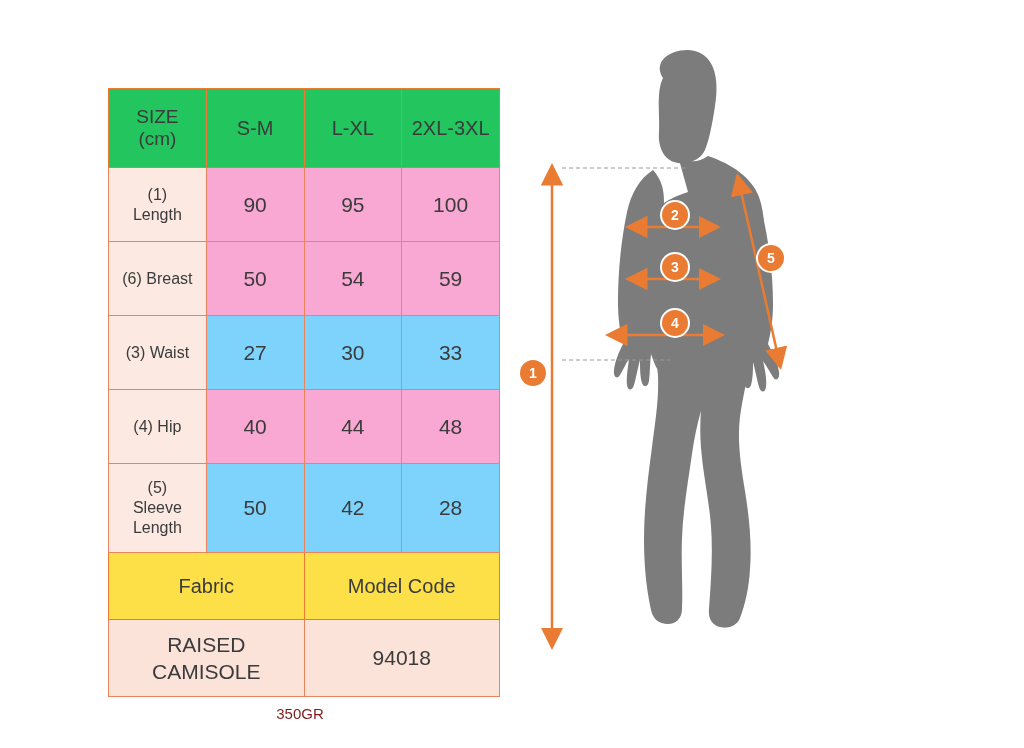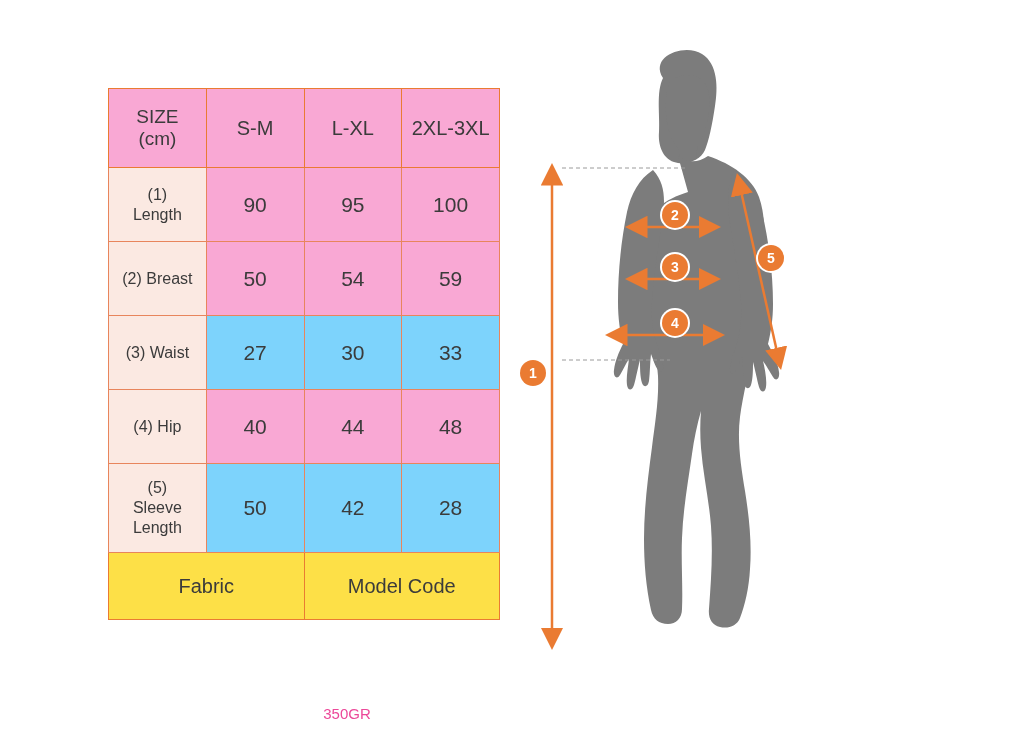--- a/index.html
+++ b/index.html
@@ -34,21 +34,21 @@
   }
   table.size-table td, table.size-table th {
     border: 1px solid #e8855c;
     text-align: center;
     vertical-align: middle;
     font-weight: normal;
     color: #3b3b3b;
   }
   
   .hdr-cell {
-    background: #f9a8d4;
+    background: #22c55e;
     color: #ffffff;
     font-weight: bold;
     font-size: 20px;
     height: 76px;
     line-height: 1.15;
     border: 1px solid #ea7b32 !important;
   }
   .hdr-cell.first { font-size: 19px; }
 
   .label-cell {
@@ -86,22 +86,21 @@
   }
 
   
   .footer-code {
     position: absolute;
     left: 0;
     top: 705px;
     width: 600px;
     text-align: center;
     font-size: 15px;
-    color: #ec4899;
-    padding-left: 47px;
+    color: #7f1d1d;
   }
 
   
   .figure-area {
     position: absolute;
     left: 520px;
     top: 30px;
     width: 380px;
     height: 690px;
   }
@@ -151,21 +150,21 @@
           <td class="label-cell">
             <div>(1)</div>
             <div>Length</div>
           </td>
           <td class="val-cell">90</td>
           <td class="val-cell">95</td>
           <td class="val-cell">100</td>
         </tr>
 
         <tr>
-          <td class="label-cell">(2) Breast</td>
+          <td class="label-cell">(6) Breast</td>
           <td class="val-cell">50</td>
           <td class="val-cell">54</td>
           <td class="val-cell">59</td>
         </tr>
 
         <tr>
           <td class="label-cell">(3) Waist</td>
           <td class="val-cell alt">27</td>
           <td class="val-cell alt">30</td>
           <td class="val-cell alt">33</td>
@@ -187,20 +186,27 @@
           <td class="val-cell alt tall">50</td>
           <td class="val-cell alt tall">42</td>
           <td class="val-cell alt tall">28</td>
         </tr>
 
         <tr>
           <td class="sub-hdr" colspan="2">Fabric</td>
           <td class="sub-hdr" colspan="2">Model Code</td>
         </tr>
 
+        <tr>
+          <td class="bottom-cell" colspan="2">
+            <div>RAISED</div>
+            <div>CAMISOLE</div>
+          </td>
+          <td class="bottom-cell" colspan="2">94018</td>
+        </tr>
       </tbody>
     </table>
   </div>
 
   <div class="footer-code">350GR</div>
 
   <div class="figure-area">
     <svg width="380" height="690" viewBox="0 0 380 690" xmlns="http://www.w3.org/2000/svg">
       <defs>
         <marker id="arrHead" markerWidth="9" markerHeight="9" refX="7" refY="4.5" orient="auto">

